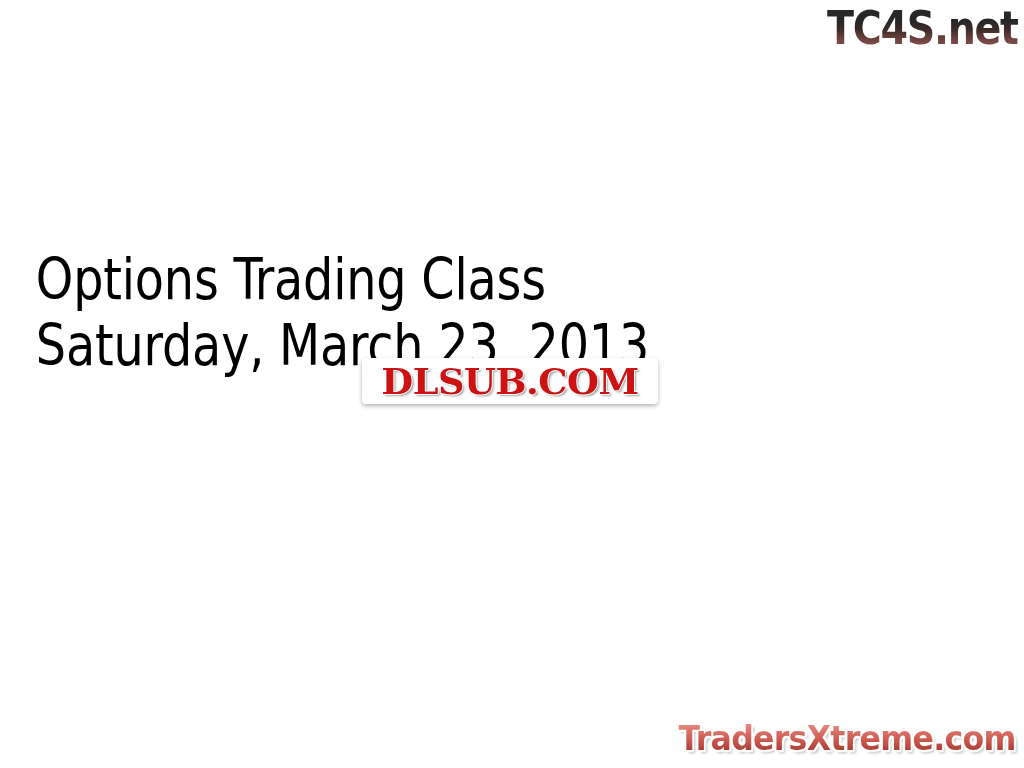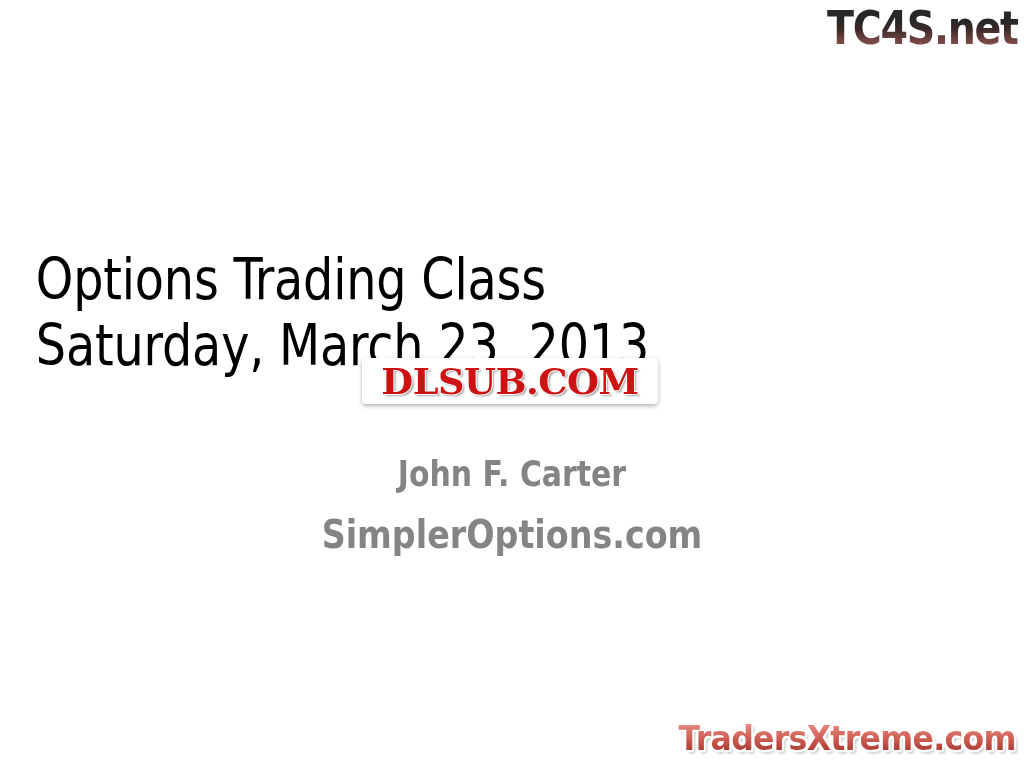--- a/index.html
+++ b/index.html
@@ -193,23 +193,19 @@
   <div class="title-block">
     <div class="title-line">Options Trading Class</div>
     <div class="title-line">Saturday, March 23, 2013</div>
   </div>
 
   <div class="watermark">
     <div class="watermark-plate"></div>
     <div class="watermark-text">DLSUB.COM</div>
   </div>
 
-  <div class="subtitle-block">
-    <div class="subtitle-line subtitle-presenter">John F. Carter</div>
-    <div class="subtitle-line subtitle-site">SimplerOptions.com</div>
-  </div>
 
   <div class="brand-bottom">
     <span class="halo">TradersXtreme.com</span>
     <span class="fill">TradersXtreme.com</span>
   </div>
 
 </div>
 
 </body></html>

